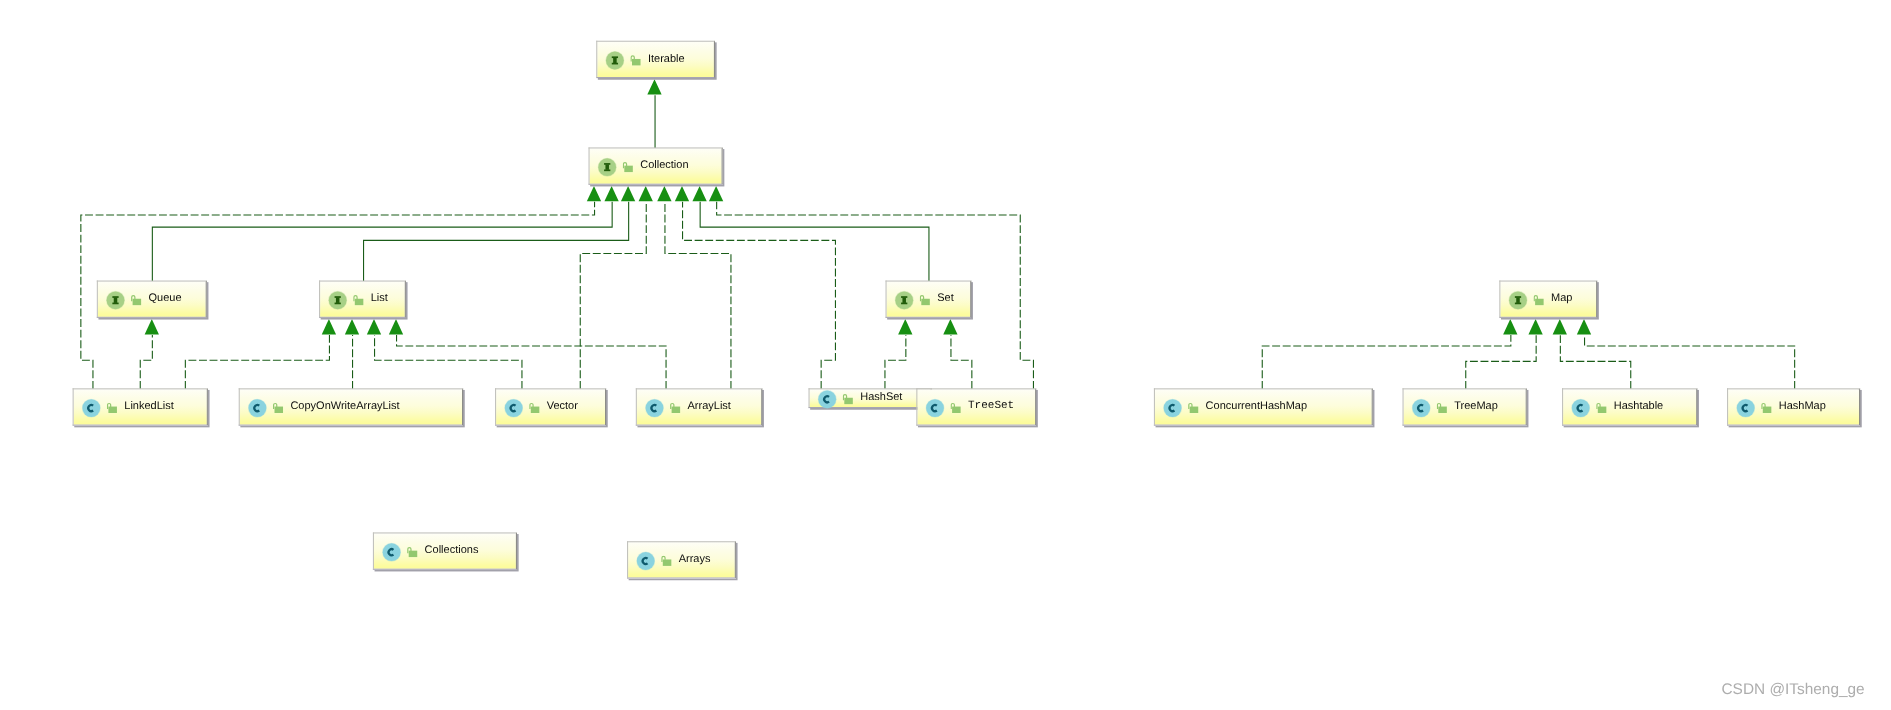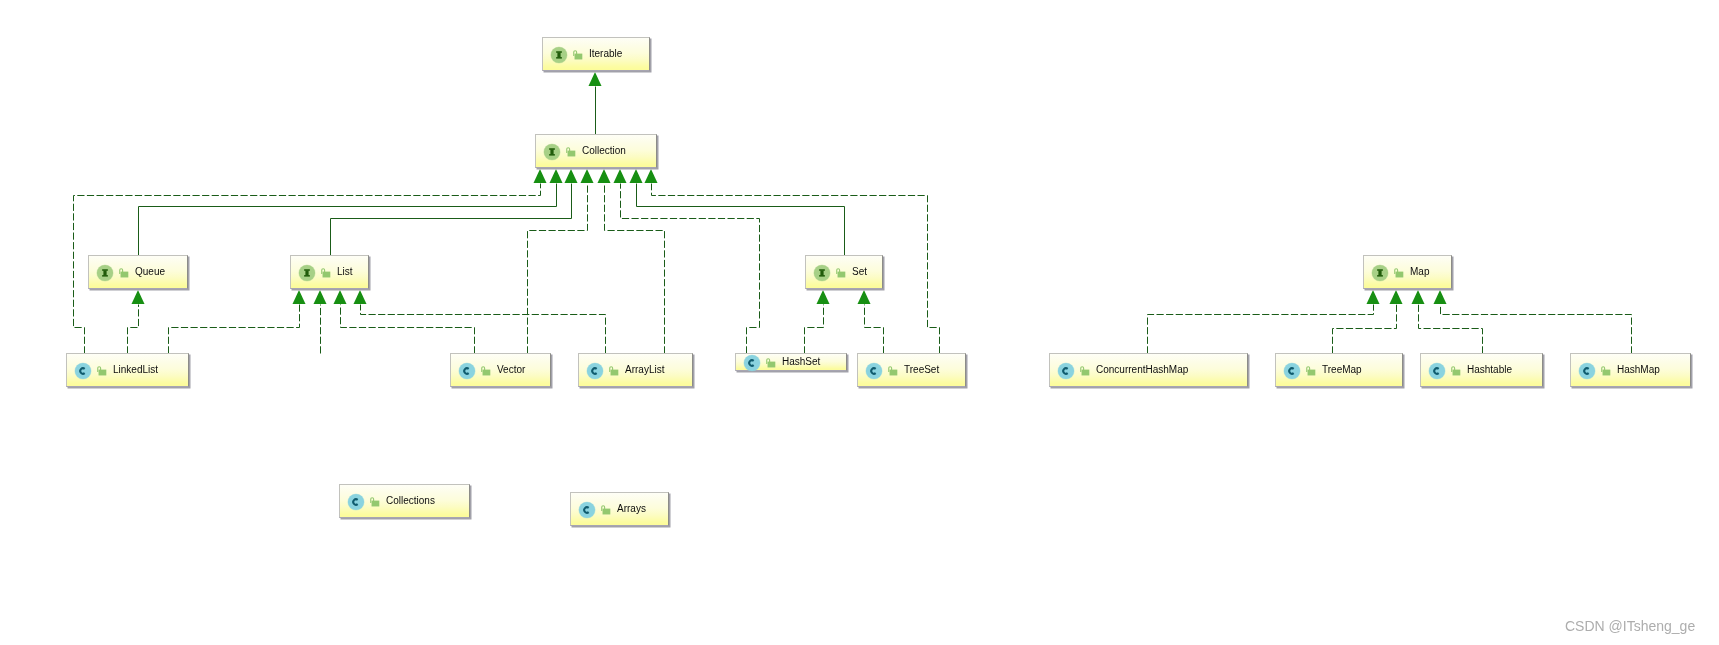--- a/index.html
+++ b/index.html
@@ -155,20 +155,32 @@
     <circle cx="9" cy="9" r="8.6" fill="#8ad3df" opacity="0.33"></circle>
     <circle cx="9" cy="9" r="8.1" fill="#8ad3df"></circle>
     <path d="M10.69 6.83 A2.75 2.75 0 1 0 10.69 11.17" fill="none" stroke="#0f5b6e" stroke-width="2.05" stroke-linecap="butt"></path>
   </svg></span>
         <span class="lock"><svg width="10" height="10" viewBox="0 0 10 10">
     <path d="M0.75 5.9 L0.75 2.0 A1.43 1.2 0 0 1 3.61 2.0 L3.61 3.9" fill="none" stroke="#93c86f" stroke-width="1.1"></path>
     <rect x="1.55" y="3.6" width="7.75" height="5.85" fill="#93c86f"></rect>
   </svg></span>
         <span class="lbl">LinkedList</span>
       </div>
+      <div class="node" style="left: 217px; top: 353px; width: 204px; height: 34px;">
+        <span class="ico"><svg width="18" height="18" viewBox="0 0 18 18">
+    <circle cx="9" cy="9" r="8.6" fill="#8ad3df" opacity="0.33"></circle>
+    <circle cx="9" cy="9" r="8.1" fill="#8ad3df"></circle>
+    <path d="M10.69 6.83 A2.75 2.75 0 1 0 10.69 11.17" fill="none" stroke="#0f5b6e" stroke-width="2.05" stroke-linecap="butt"></path>
+  </svg></span>
+        <span class="lock"><svg width="10" height="10" viewBox="0 0 10 10">
+    <path d="M0.75 5.9 L0.75 2.0 A1.43 1.2 0 0 1 3.61 2.0 L3.61 3.9" fill="none" stroke="#93c86f" stroke-width="1.1"></path>
+    <rect x="1.55" y="3.6" width="7.75" height="5.85" fill="#93c86f"></rect>
+  </svg></span>
+        <span class="lbl">CopyOnWriteArrayList</span>
+      </div>
       <div class="node" style="left: 450px; top: 353px; width: 101px; height: 34px;">
         <span class="ico"><svg width="18" height="18" viewBox="0 0 18 18">
     <circle cx="9" cy="9" r="8.6" fill="#8ad3df" opacity="0.33"></circle>
     <circle cx="9" cy="9" r="8.1" fill="#8ad3df"></circle>
     <path d="M10.69 6.83 A2.75 2.75 0 1 0 10.69 11.17" fill="none" stroke="#0f5b6e" stroke-width="2.05" stroke-linecap="butt"></path>
   </svg></span>
         <span class="lock"><svg width="10" height="10" viewBox="0 0 10 10">
     <path d="M0.75 5.9 L0.75 2.0 A1.43 1.2 0 0 1 3.61 2.0 L3.61 3.9" fill="none" stroke="#93c86f" stroke-width="1.1"></path>
     <rect x="1.55" y="3.6" width="7.75" height="5.85" fill="#93c86f"></rect>
   </svg></span>
@@ -191,21 +203,21 @@
     <circle cx="9" cy="9" r="8.6" fill="#8ad3df" opacity="0.33"></circle>
     <circle cx="9" cy="9" r="8.1" fill="#8ad3df"></circle>
     <path d="M10.69 6.83 A2.75 2.75 0 1 0 10.69 11.17" fill="none" stroke="#0f5b6e" stroke-width="2.05" stroke-linecap="butt"></path>
   </svg></span>
         <span class="lock"><svg width="10" height="10" viewBox="0 0 10 10">
     <path d="M0.75 5.9 L0.75 2.0 A1.43 1.2 0 0 1 3.61 2.0 L3.61 3.9" fill="none" stroke="#93c86f" stroke-width="1.1"></path>
     <rect x="1.55" y="3.6" width="7.75" height="5.85" fill="#93c86f"></rect>
   </svg></span>
         <span class="lbl">HashSet</span>
       </div>
-      <div class="node" style="left: 857px; top: 353px; width: 109px; height: 34px;">
+      <div class="node" style="left: 833px; top: 353px; width: 109px; height: 34px; font-family: Liberation Mono, monospace;">
         <span class="ico"><svg width="18" height="18" viewBox="0 0 18 18">
     <circle cx="9" cy="9" r="8.6" fill="#8ad3df" opacity="0.33"></circle>
     <circle cx="9" cy="9" r="8.1" fill="#8ad3df"></circle>
     <path d="M10.69 6.83 A2.75 2.75 0 1 0 10.69 11.17" fill="none" stroke="#0f5b6e" stroke-width="2.05" stroke-linecap="butt"></path>
   </svg></span>
         <span class="lock"><svg width="10" height="10" viewBox="0 0 10 10">
     <path d="M0.75 5.9 L0.75 2.0 A1.43 1.2 0 0 1 3.61 2.0 L3.61 3.9" fill="none" stroke="#93c86f" stroke-width="1.1"></path>
     <rect x="1.55" y="3.6" width="7.75" height="5.85" fill="#93c86f"></rect>
   </svg></span>
         <span class="lbl">TreeSet</span>
@@ -215,21 +227,21 @@
     <circle cx="9" cy="9" r="8.6" fill="#8ad3df" opacity="0.33"></circle>
     <circle cx="9" cy="9" r="8.1" fill="#8ad3df"></circle>
     <path d="M10.69 6.83 A2.75 2.75 0 1 0 10.69 11.17" fill="none" stroke="#0f5b6e" stroke-width="2.05" stroke-linecap="butt"></path>
   </svg></span>
         <span class="lock"><svg width="10" height="10" viewBox="0 0 10 10">
     <path d="M0.75 5.9 L0.75 2.0 A1.43 1.2 0 0 1 3.61 2.0 L3.61 3.9" fill="none" stroke="#93c86f" stroke-width="1.1"></path>
     <rect x="1.55" y="3.6" width="7.75" height="5.85" fill="#93c86f"></rect>
   </svg></span>
         <span class="lbl">ConcurrentHashMap</span>
       </div>
-      <div class="node" style="left: 1275px; top: 353px; width: 128px; height: 34px; padding-left: 17px;">
+      <div class="node" style="left: 1275px; top: 353px; width: 113px; height: 34px; padding-left: 17px;">
         <span class="ico"><svg width="18" height="18" viewBox="0 0 18 18">
     <circle cx="9" cy="9" r="8.6" fill="#8ad3df" opacity="0.33"></circle>
     <circle cx="9" cy="9" r="8.1" fill="#8ad3df"></circle>
     <path d="M10.69 6.83 A2.75 2.75 0 1 0 10.69 11.17" fill="none" stroke="#0f5b6e" stroke-width="2.05" stroke-linecap="butt"></path>
   </svg></span>
         <span class="lock"><svg width="10" height="10" viewBox="0 0 10 10">
     <path d="M0.75 5.9 L0.75 2.0 A1.43 1.2 0 0 1 3.61 2.0 L3.61 3.9" fill="none" stroke="#93c86f" stroke-width="1.1"></path>
     <rect x="1.55" y="3.6" width="7.75" height="5.85" fill="#93c86f"></rect>
   </svg></span>
         <span class="lbl">TreeMap</span>

